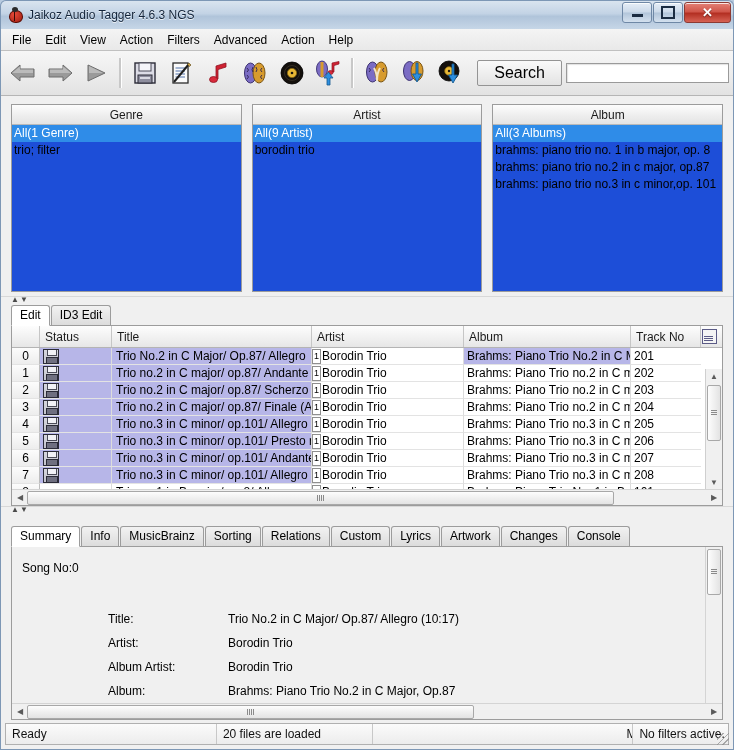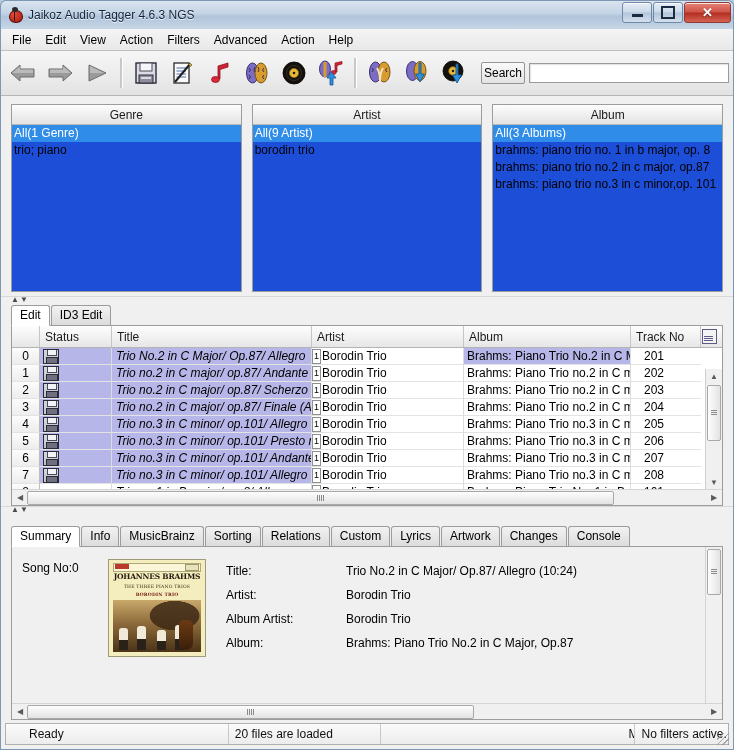--- a/index.html
+++ b/index.html
@@ -120,21 +120,21 @@
     display: flex; align-items: center; justify-content: center;
     border: 1px solid transparent;
     position: relative;
   }
   .tb-sep { width: 2px; height: 30px; background: #c8c8c8; margin: 0 4px;
     border-right: 1px solid #fff; }
   .search-box {
     display: flex; align-items: center; margin-left: 8px; flex: 1;
   }
   .search-btn {
-    font-size: 12px; padding: 3px 2px;
+    font-size: 16px; padding: 3px 16px;
     border: 1px solid #949494; border-radius: 2px;
     background: linear-gradient(180deg,#fafafa,#e3e3e3);
     color: #000; white-space: nowrap;
   }
   .search-field {
     flex: 1; height: 20px; margin-left: 4px;
     border: 1px solid #9a9a9a; background: #fff;
     box-shadow: inset 1px 1px 1px rgba(0,0,0,0.12);
     padding: 0 3px; font-size: 12px;
     box-sizing: border-box;
@@ -271,24 +271,24 @@
     overflow: hidden; white-space: nowrap;
     padding: 0 2px;
   }
   .td.c-index {
     width: 28px; justify-content: center;
     background: linear-gradient(180deg,#fcfcfc,#ededed);
     border-right: 1px solid #bdbdbd;
     color: #000;
   }
   .td.c-status { width: 72px; padding: 0 0 0 2px; }
-  .td.c-title { width: 200px; padding-left: 4px; font-style: italic; }
+  .td.c-title { width: 200px; padding-left: 4px; }
   .td.c-artist { width: 152px; padding: 0; }
   .td.c-album { width: 167px; padding-left: 3px; }
-  .td.c-track { width: 70px; padding-left: 13px; border-right: none; }
+  .td.c-track { width: 70px; padding-left: 3px; border-right: none; }
 
   .sel-cell { background: #b7b6e8; }
   .sel-cell-strong { background: #2f8ce8; }
   .row-sel .td.c-status { background: #b7b6e8; }
   .row-sel .td.c-title { background: #b7b6e8; }
 
   .floppy {
     width: 14px; height: 13px; flex: 0 0 auto;
     background: linear-gradient(180deg,#d7d7df 0%, #c3c3cc 100%);
     border: 1px solid #2b2b38;
@@ -440,21 +440,21 @@
   .fig.f1 { left: 6px; }
   .fig.f2 { left: 24px; height: 24px; }
   .fig.f3 { left: 44px; height: 20px; }
   .fig.f4 { left: 62px; height: 25px; }
   .cello {
     position: absolute; right: 8px; bottom: 2px;
     width: 14px; height: 30px;
     background: linear-gradient(180deg,#6b3a14,#3b1f09);
     border-radius: 7px 7px 9px 9px;
   }
-  .fields { flex: 1; min-width: 0; }
+  .fields { flex: 1; min-width: 0; margin-top: 48px; }
   .field-row {
     display: flex; height: 24px; align-items: center;
     font-size: 12px; color: #000;
   }
   .field-label { width: 120px; flex: 0 0 auto; }
   .field-value { flex: 1; white-space: nowrap; overflow: hidden; }
   .detail-vscroll {
     position: absolute; right: 0; top: 0; bottom: 0; width: 16px;
     background: #f0f0f0; border-left: 1px solid #d4d4d4;
     display: flex; flex-direction: column; align-items: center;
@@ -476,21 +476,21 @@
     box-sizing: border-box;
   }
   .status-cell {
     font-size: 12px; color: #111;
     display: flex; align-items: center;
     padding: 0 6px;
     border-right: 1px solid #c8c8c8;
     white-space: nowrap;
     overflow: hidden;
   }
-  .status-cell.s0 { width: 215px; margin-left: 17px; }
+  .status-cell.s0 { width: 215px; }
   .status-cell.s1 { width: 155px; }
   .status-cell.s2 { width: 255px; margin-top: 46px; }
   .status-cell.s3 { flex: 1; }
   .status-cell.s4 { border-right: none; padding-right: 10px; }
   .resize-grip {
     position: absolute; right: 4px; bottom: 4px;
     width: 12px; height: 12px;
     background:
       repeating-linear-gradient(135deg, #8a8a8a 0 1px, transparent 1px 4px);
     opacity: 0.7;
@@ -650,21 +650,21 @@
         <input class="search-field" type="text" value="" placeholder="" style="">
       </div>
     </div>
 
     <div class="browser">
 
       <div class="listpanel">
         <div class="list-header">Genre</div>
         <div class="list-body">
           <div class="list-row selected">All(1 Genre)</div>
-          <div class="list-row">trio; piano</div>
+          <div class="list-row">trio; filter</div>
         </div>
       </div>
 
       <div class="listpanel">
         <div class="list-header">Artist</div>
         <div class="list-body">
           <div class="list-row selected">All(9 Artist)</div>
           <div class="list-row">borodin trio</div>
         </div>
       </div>
@@ -867,42 +867,25 @@
         <div class="tab">Artwork</div>
         <div class="tab">Changes</div>
         <div class="tab">Console</div>
       </div>
 
       <div class="detail-wrap">
         <div class="summary-body">
 
           <div class="song-no">Song No:0</div>
 
-          <div class="art-holder">
-            <div class="album-art">
-              <div class="art-top"></div>
-              <div class="art-tag-l"></div>
-              <div class="art-tag-r"></div>
-              <div class="art-title">JOHANNES BRAHMS</div>
-              <div class="art-sub">THE THREE PIANO TRIOS</div>
-              <div class="art-sub2">BORODIN TRIO</div>
-              <div class="art-photo">
-                <div class="fig f1"></div>
-                <div class="fig f2"></div>
-                <div class="fig f3"></div>
-                <div class="fig f4"></div>
-                <div class="cello"></div>
-              </div>
-            </div>
-          </div>
 
           <div class="fields">
             <div class="field-row">
               <div class="field-label">Title:</div>
-              <div class="field-value">Trio No.2 in C Major/ Op.87/ Allegro (10:24)</div>
+              <div class="field-value">Trio No.2 in C Major/ Op.87/ Allegro (10:17)</div>
             </div>
             <div class="field-row">
               <div class="field-label">Artist:</div>
               <div class="field-value">Borodin Trio</div>
             </div>
             <div class="field-row">
               <div class="field-label">Album Artist:</div>
               <div class="field-value">Borodin Trio</div>
             </div>
             <div class="field-row">

